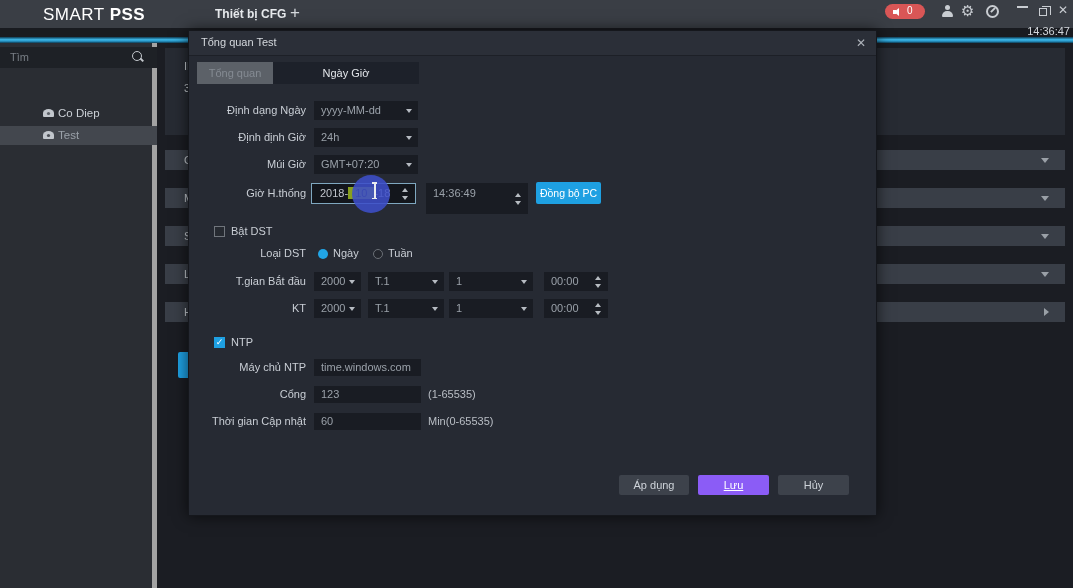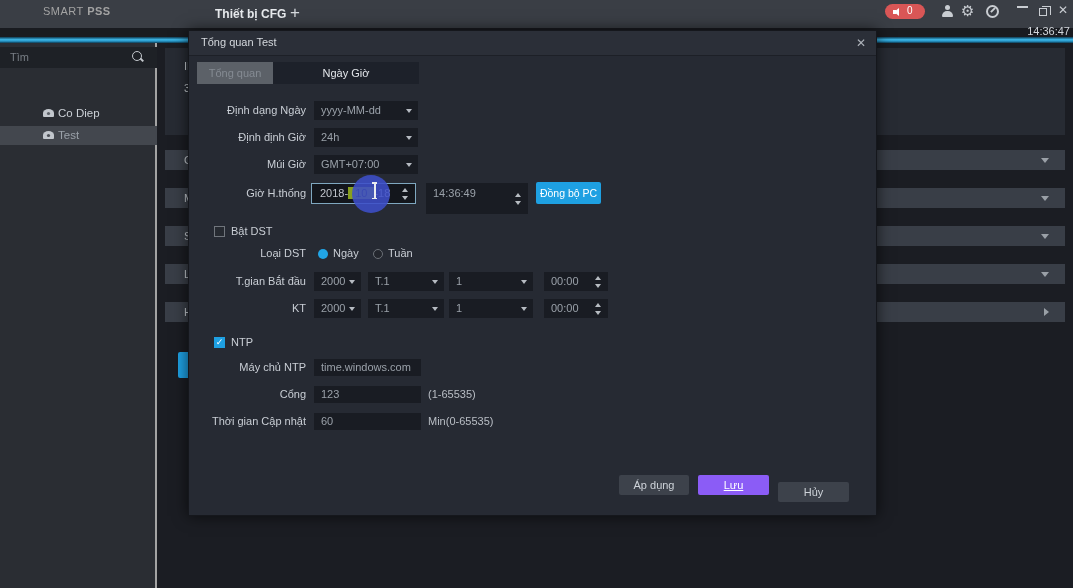--- a/index.html
+++ b/index.html
@@ -2,21 +2,21 @@
 <html><head>
 <meta charset="utf-8">
 <style>
   * { margin:0; padding:0; box-sizing:border-box; }
   html,body { width:1073px; height:588px; overflow:hidden; background:#17191e;
               font-family:"Liberation Sans","DejaVu Sans",sans-serif; font-size:11px; }
   #stage { position:relative; width:1073px; height:588px; background:#17191e; }
 
   
   .topbar { position:absolute; left:0; top:0; width:1073px; height:28px; background:#3a3e45; z-index:5; }
-  .logo { position:absolute; left:43px; top:5px; font-size:11px; color:#a3a3a3; letter-spacing:.5px; }
+  .logo { position:absolute; left:43px; top:5px; font-size:17px; color:#ffffff; letter-spacing:.5px; }
   .logo b { font-weight:bold; }
   .cfg-tab { position:absolute; left:215px; top:7px; font-size:12px; font-weight:bold; color:#e8ebee; }
   .addtab { position:absolute; left:290px; top:3px; font-size:17px; font-weight:normal; color:#d6dade; cursor:default; }
   .alarm-badge { position:absolute; left:885px; top:4px; width:40px; height:15px; border-radius:8px;
                  background:#d95656; color:#fff; }
   .alarm-badge .cnt { position:absolute; left:22px; top:1px; font-size:10px; color:#fff; }
   .spk { position:absolute; left:8px; top:3.5px; width:8px; height:8px; }
   .spk::before { content:""; position:absolute; left:0; top:2px; width:3px; height:4px; background:#fff; }
   .spk::after  { content:""; position:absolute; left:1px; top:0; width:0; height:0;
                  border-top:4px solid transparent; border-bottom:4px solid transparent; border-right:5px solid #fff; }
@@ -33,21 +33,21 @@
                          border-top:1px solid #c9cdd2; border-right:1px solid #c9cdd2; }
   .win-close { left:1058px; top:3px; font-size:12px; }
 
   
   .clockbar { position:absolute; left:0; top:28px; width:1073px; height:9px; background:#191b20; z-index:4; }
   .clock { position:absolute; right:3px; top:25px; font-size:11px; color:#d2d6db; z-index:6; }
   .blueline { position:absolute; left:0; top:37px; width:1073px; height:6px; z-index:4;
               background:linear-gradient(to bottom,#0e3a52 0%,#3db9ea 45%,#2795c6 70%,#0e3a52 100%); }
 
   
-  .sidebar { position:absolute; left:0; top:43px; width:157px; height:545px; background:#2a2d33; border-right:2px solid #a3a3a3; }
+  .sidebar { position:absolute; left:0; top:43px; width:157px; height:545px; background:#2a2d33; border-right:5px solid #a3a3a3; }
   .search { position:absolute; left:0; top:4px; width:157px; height:21px; background:#1e2126; }
   .search .ph { position:absolute; left:10px; top:4px; color:#787e85; }
   .mag { position:absolute; right:12px; top:3px; width:14px; height:14px; }
   .mag::before { content:""; position:absolute; left:1px; top:1px; width:8px; height:8px; border:1.5px solid #c3c7cc; border-radius:50%; }
   .mag::after  { content:""; position:absolute; left:9px; top:9px; width:4px; height:1.5px; background:#c3c7cc; transform:rotate(45deg); }
   .tree-row { position:absolute; left:0; width:157px; height:19px; color:#ccd1d7; font-size:11.5px; line-height:19px; }
   .tree-row.sel { background:#43474e; }
   .tw { position:absolute; left:7px; top:7px; width:0; height:0;
         border-left:4px solid transparent; border-right:4px solid transparent; border-top:5px solid #3fa9dd; }
   .tree-label { position:absolute; }
@@ -199,21 +199,21 @@
     </div>
 
     <span class="lbl" style="top:97px;">Định định Giờ</span>
     <div class="sel" style="left:125px; top:97px; width:104px;">
       <span>24h</span>
       <span class="caret"></span>
     </div>
 
     <span class="lbl" style="top:124px;">Múi Giờ</span>
     <div class="sel" style="left:125px; top:124px; width:104px;">
-      <span>GMT+07:00</span>
+      <span>GMT+07:20</span>
       <span class="caret"></span>
     </div>
 
     <span class="lbl" style="top:153px;">Giờ H.thống</span>
     <div class="datefield">
       <span>2018-</span><span class="selpart">10</span><span>-18</span>
       <span class="spinner"></span>
     </div>
     <div class="spin timefield">
       <span>14:36:49</span>
@@ -281,21 +281,21 @@
     <span class="hint" style="left:239px; top:355px;">(1-65535)</span>
 
     <span class="lbl" style="top:381px;">Thời gian Cập nhật</span>
     <div class="inp" style="left:125px; top:382px; width:107px; height:17px; line-height:17px;">
       <span>60</span>
     </div>
     <span class="hint" style="left:239px; top:382px;">Min(0-65535)</span>
 
     <div class="gbtn" style="left:430px; width:70px;">Áp dụng</div>
     <div class="gbtn accent" style="left:509px; width:71px;">Lưu</div>
-    <div class="gbtn" style="left:589px; width:71px;margin-top:7px;">Hủy</div>
+    <div class="gbtn" style="left:589px; width:71px;">Hủy</div>
   </div>
 
   <div class="click-circle"></div>
   <div class="ibeam">
       <i></i>
     </div>
 
 </div>
 
 </body></html>

